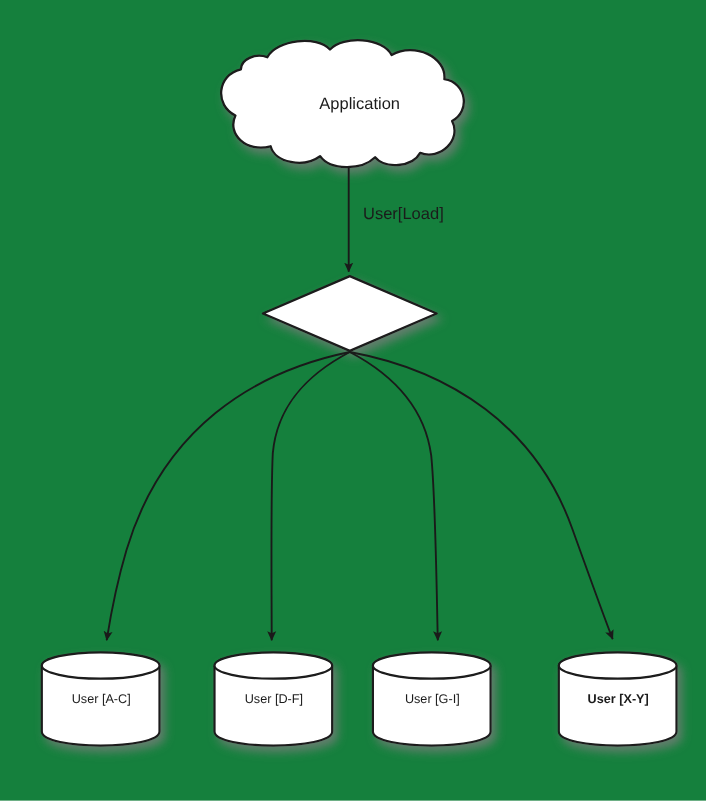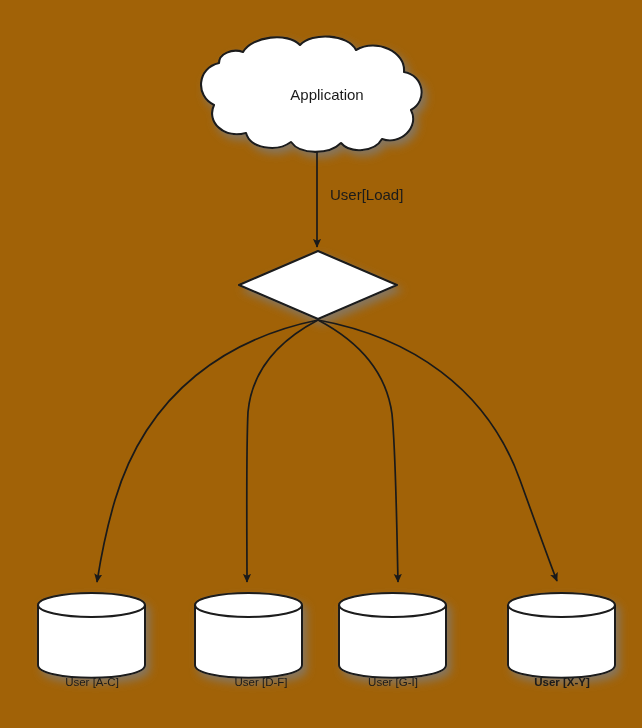--- a/index.html
+++ b/index.html
@@ -4,21 +4,21 @@
 <style>
   html, body {
     margin: 0;
     padding: 0;
     background: #ffffff;
   }
   #diagram-root {
     position: relative;
     width: 642px;
     height: 728px;
-    background: #a16207;
+    background: #15803d;
     font-family: "Liberation Sans", sans-serif;
     overflow: hidden;
   }
   #diagram-svg {
     position: absolute;
     left: 0;
     top: 0;
     width: 642px;
     height: 728px;
     display: block;
@@ -47,24 +47,23 @@
   .label-diamond {
     font-size: 11.5px;
     left: 238px;
     top: 277px;
     width: 160px;
   }
   .label-db {
     font-size: 11.5px;
     top: 630px;
     width: 112px;
-    margin-top: 46px;
   }
   .db1 { left: 36px; }
-  .db2 { left: 205px; }
+  .db2 { left: 193px; }
   .db3 { left: 337px; }
   .db4 { left: 506px; font-weight: bold; }
 </style>
 </head>
 <body>
 
 <div id="diagram-root">
 
   <svg id="diagram-svg" viewBox="0 0 642 728">
     <defs>

